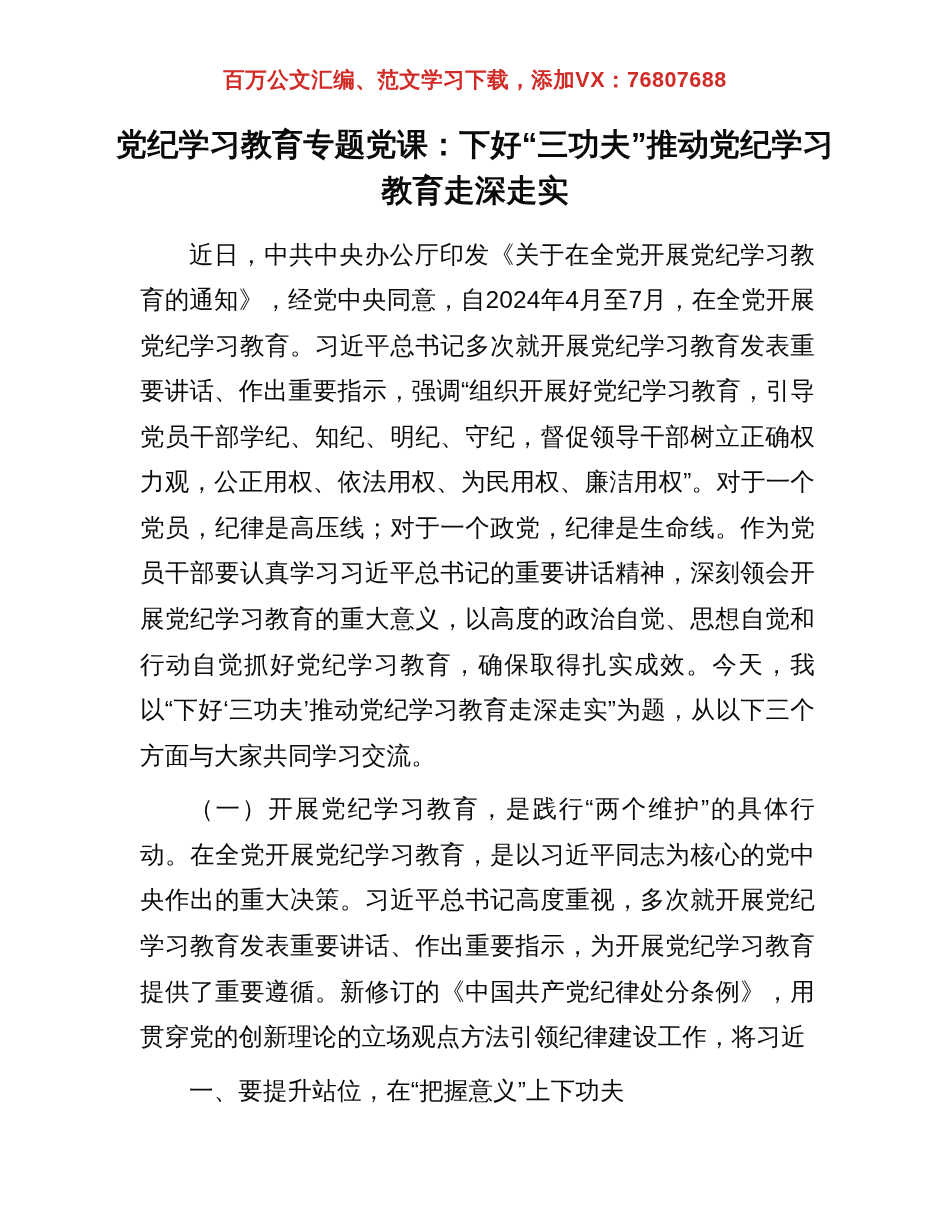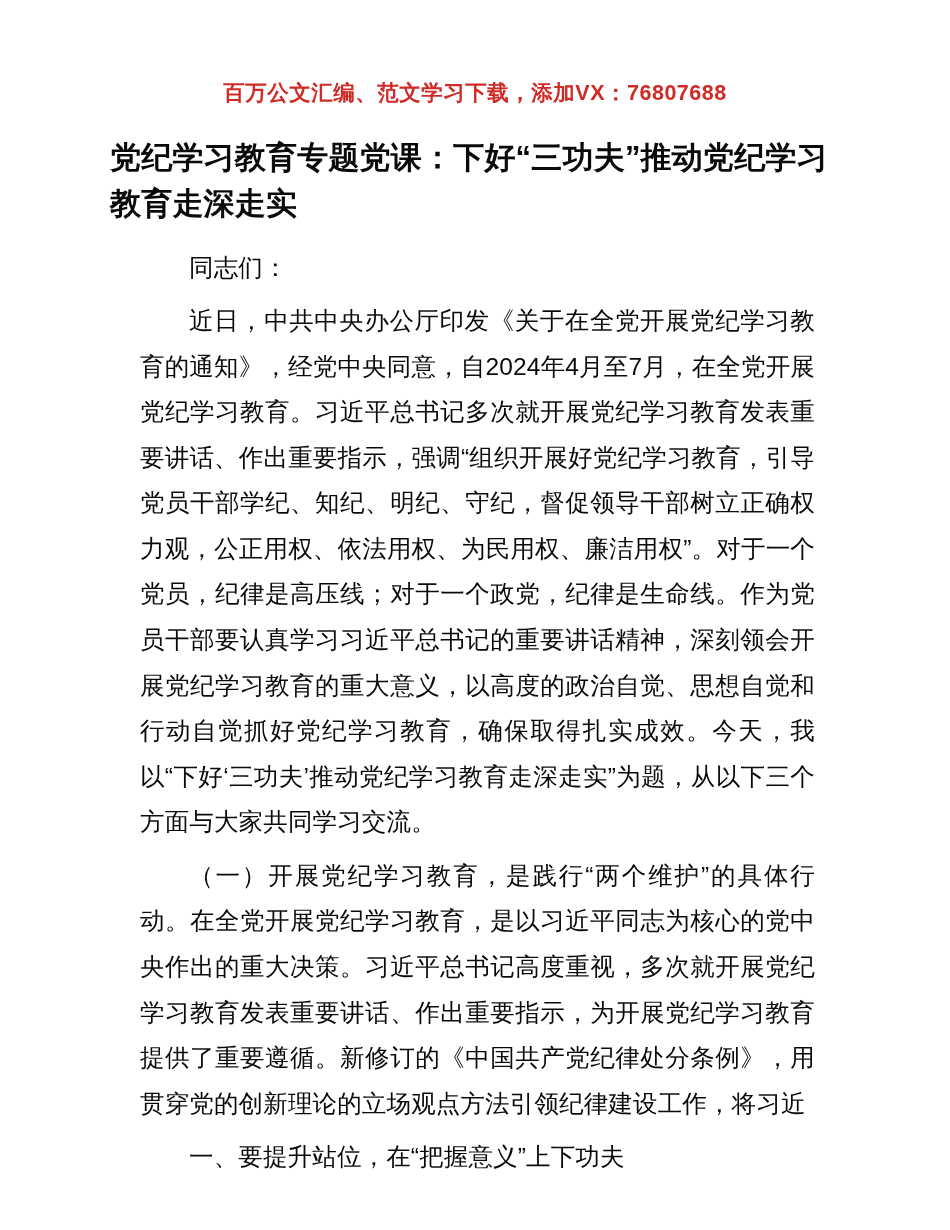--- a/index.html
+++ b/index.html
@@ -25,35 +25,35 @@
     box-sizing: border-box;
   }
 
   
   .promo-header {
     width: 100%;
     text-align: center;
     padding-top: 68px;
     padding-bottom: 0;
     line-height: 1.2;
-    margin-top: 13px;
   }
   .promo-text {
     display: inline-block;
     color: #d02b27;
     font-size: 21.5px;
     font-weight: 700;
     letter-spacing: 0.5px;
     font-family: "Liberation Sans", "DejaVu Sans", sans-serif;
   }
 
   
   .doc-title {
     margin: 0;
     padding: 28px 110px 0 110px;
+    text-align: center;
     font-size: 31px;
     font-weight: 700;
     line-height: 1.48;
     letter-spacing: 0.2px;
     color: #0a0a0a;
     font-family: "Liberation Sans", "DejaVu Sans", sans-serif;
   }
 
   
   .body-col {
@@ -89,21 +89,20 @@
 <div class="page">
 
   <div class="promo-header">
     <span class="promo-text">百万公文汇编、范文学习下载，添加VX：76807688</span>
   </div>
 
   <h1 class="doc-title">党纪学习教育专题党课：下好“三功夫”推动党纪学习教育走深走实</h1>
 
   <div class="body-col">
 
-    <p class="para salutation">同志们：</p>
 
     <p class="para">近日，中共中央办公厅印发《关于在全党开展党纪学习教育的通知》，经党中央同意，自2024年4月至7月，在全党开展党纪学习教育。习近平总书记多次就开展党纪学习教育发表重要讲话、作出重要指示，强调“组织开展好党纪学习教育，引导党员干部学纪、知纪、明纪、守纪，督促领导干部树立正确权力观，公正用权、依法用权、为民用权、廉洁用权”。对于一个党员，纪律是高压线；对于一个政党，纪律是生命线。作为党员干部要认真学习习近平总书记的重要讲话精神，深刻领会开展党纪学习教育的重大意义，以高度的政治自觉、思想自觉和行动自觉抓好党纪学习教育，确保取得扎实成效。今天，我以“下好‘三功夫’推动党纪学习教育走深走实”为题，从以下三个方面与大家共同学习交流。</p>
 
     <p class="para">（一）开展党纪学习教育，是践行“两个维护”的具体行动。在全党开展党纪学习教育，是以习近平同志为核心的党中央作出的重大决策。习近平总书记高度重视，多次就开展党纪学习教育发表重要讲话、作出重要指示，为开展党纪学习教育提供了重要遵循。新修订的《中国共产党纪律处分条例》，用贯穿党的创新理论的立场观点方法引领纪律建设工作，将习近</p>
 
     <p class="para heading-1">一、要提升站位，在“把握意义”上下功夫</p>
 
   </div>
 
 </div>

